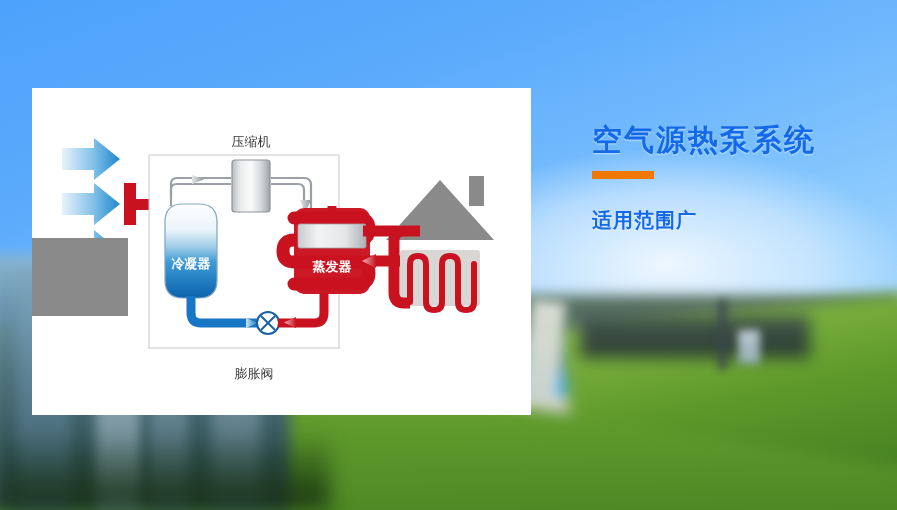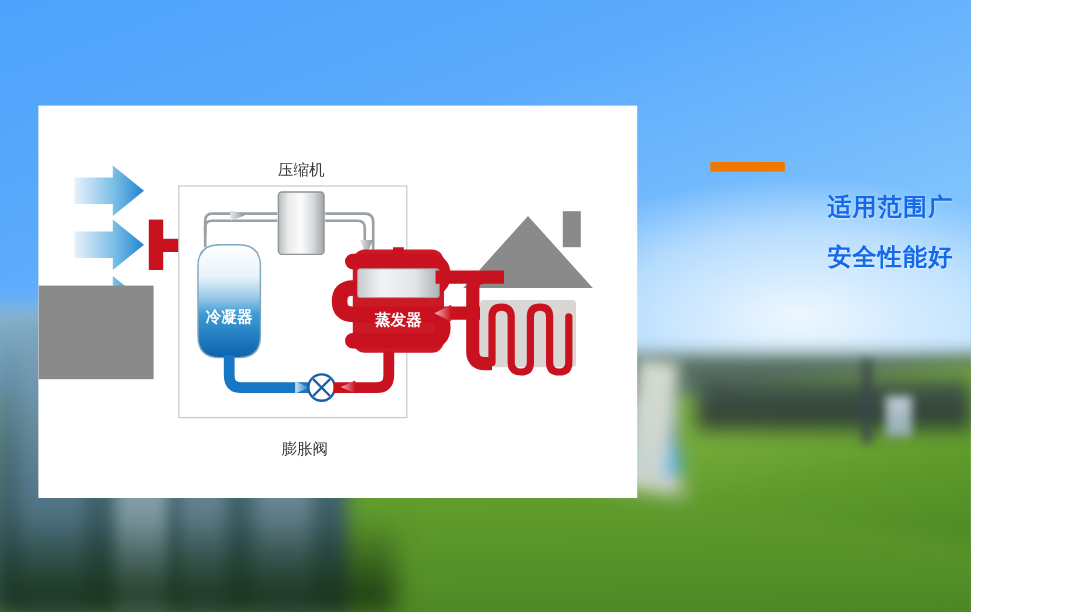--- a/index.html
+++ b/index.html
@@ -5,21 +5,21 @@
   * { box-sizing: border-box; margin: 0; padding: 0; }
   html, body {
     width: 897px;
     height: 510px;
     overflow: hidden;
     font-family: "Liberation Sans", "DejaVu Sans", sans-serif;
   }
 
   #stage {
     position: relative;
-    width: 809px;
+    width: 897px;
     height: 510px;
     overflow: hidden;
     background: #5aaefb;
   }
 
   
   .bg-sky {
     position: absolute;
     left: 0; top: 0;
     width: 897px; height: 320px;
@@ -146,21 +146,21 @@
     line-height: 1.2;
     text-shadow: 0 1px 2px rgba(255,255,255,.55);
     white-space: nowrap;
   }
   .accent-bar {
     margin-top: 13px;
     width: 62px;
     height: 8px;
     background: #f07800;
   }
-  .features { margin-top: 16px; text-align: center; }
+  .features { margin-top: 28px; }
   .feature {
     font-size: 20px;
     font-weight: bold;
     color: #1469e8;
     letter-spacing: 1px;
     margin-bottom: 15px;
     text-shadow: 0 1px 2px rgba(255,255,255,.6);
     white-space: nowrap;
   }
   .feature:last-child { margin-bottom: 0; }
@@ -315,20 +315,20 @@
                  q0,-8 8,-8 q8,0 8,8 L426,214 q0,8 8,8 q8,0 8,-8 L442,176"></path>
       </g>
 
       <g fill="none" stroke="#c9121f" stroke-width="11">
         <path d="M388,143 L372,143 q-10,0 -10,10 L362,205 q0,10 10,10 L378,215"></path>
       </g>
     </svg>
   </div>
 
   <div class="textcol">
+    <div class="title">空气源热泵系统</div>
     <div class="accent-bar"></div>
     <div class="features">
       <div class="feature">适用范围广</div>
-      <div class="feature">安全性能好</div>
     </div>
   </div>
 
 </div>
 
 </body></html>

